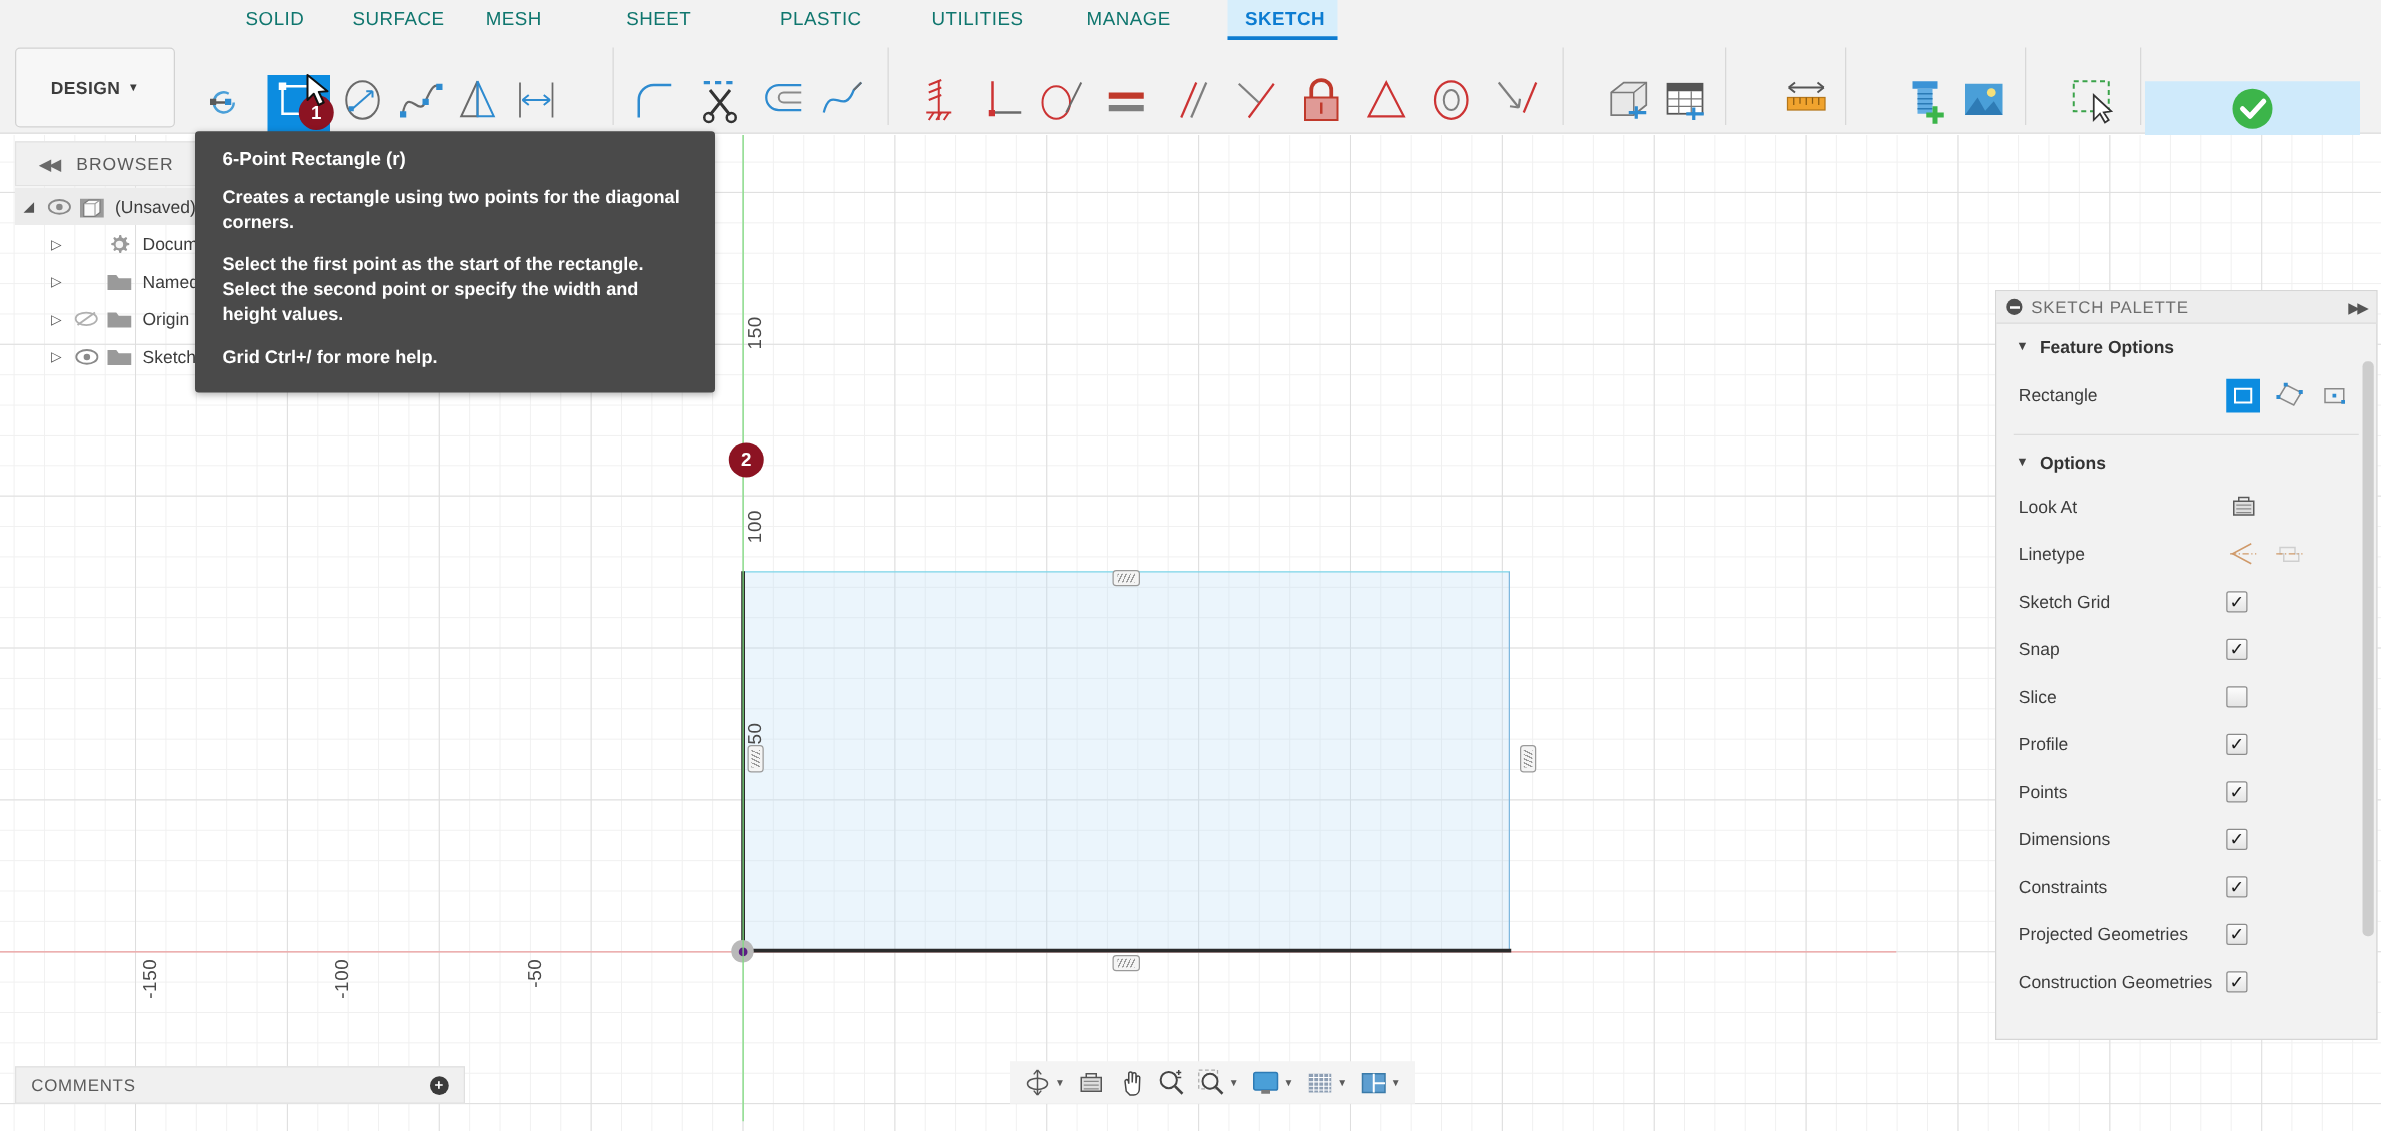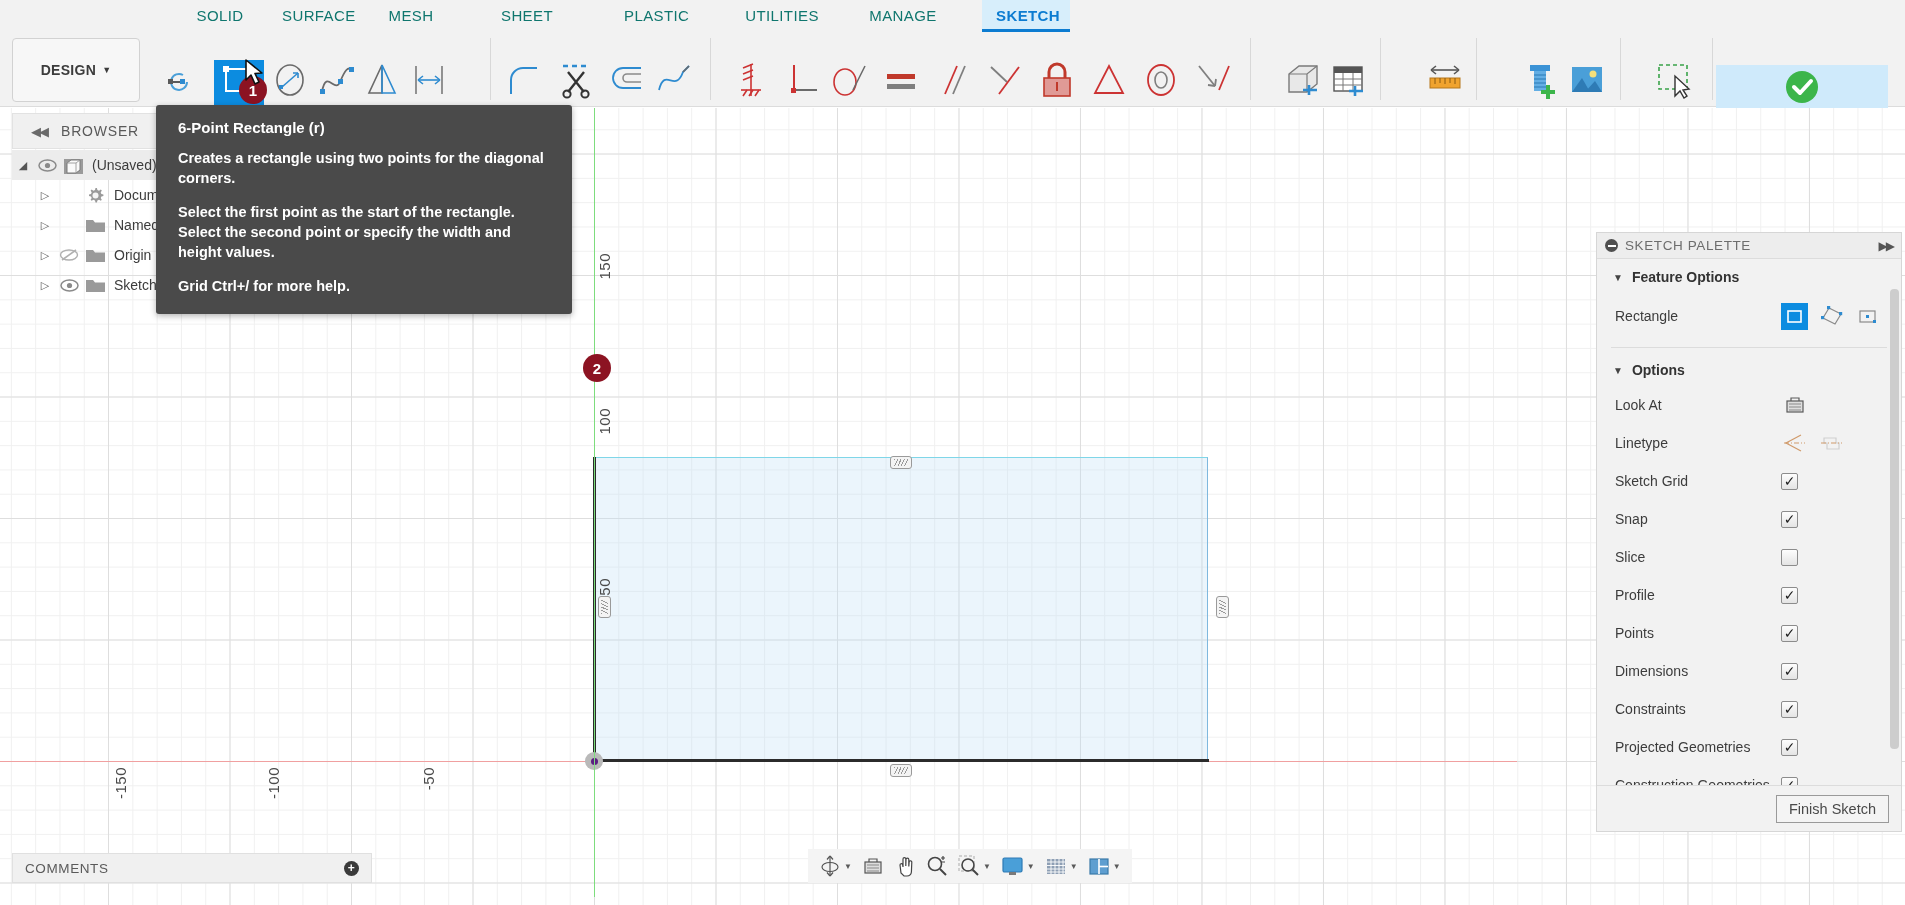--- a/index.html
+++ b/index.html
@@ -779,23 +779,20 @@
       <div class="pal-row">
         
         
       </div>
 
       <div class="pal-scroll">
         <div class="pal-scroll-thumb" style="top:3px;"></div>
       </div>
     </div>
 
-    <div class="pal-footer">
-      <button class="finish-sketch-btn">Finish Sketch</button>
-    </div>
   </div>
 
   <div class="comments">
     <span>COMMENTS</span>
     <span class="plus">+</span>
   </div>
 
   <div class="navbar">
     <span class="nav-item">
       <svg width="22" height="22" viewBox="0 0 22 22">

